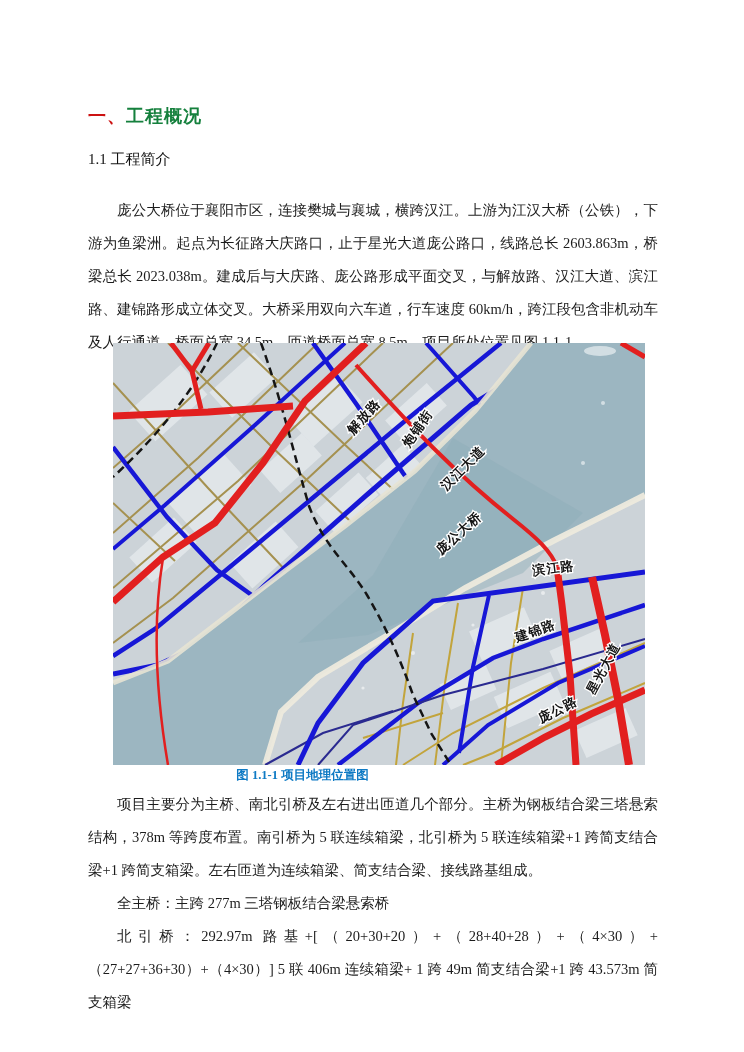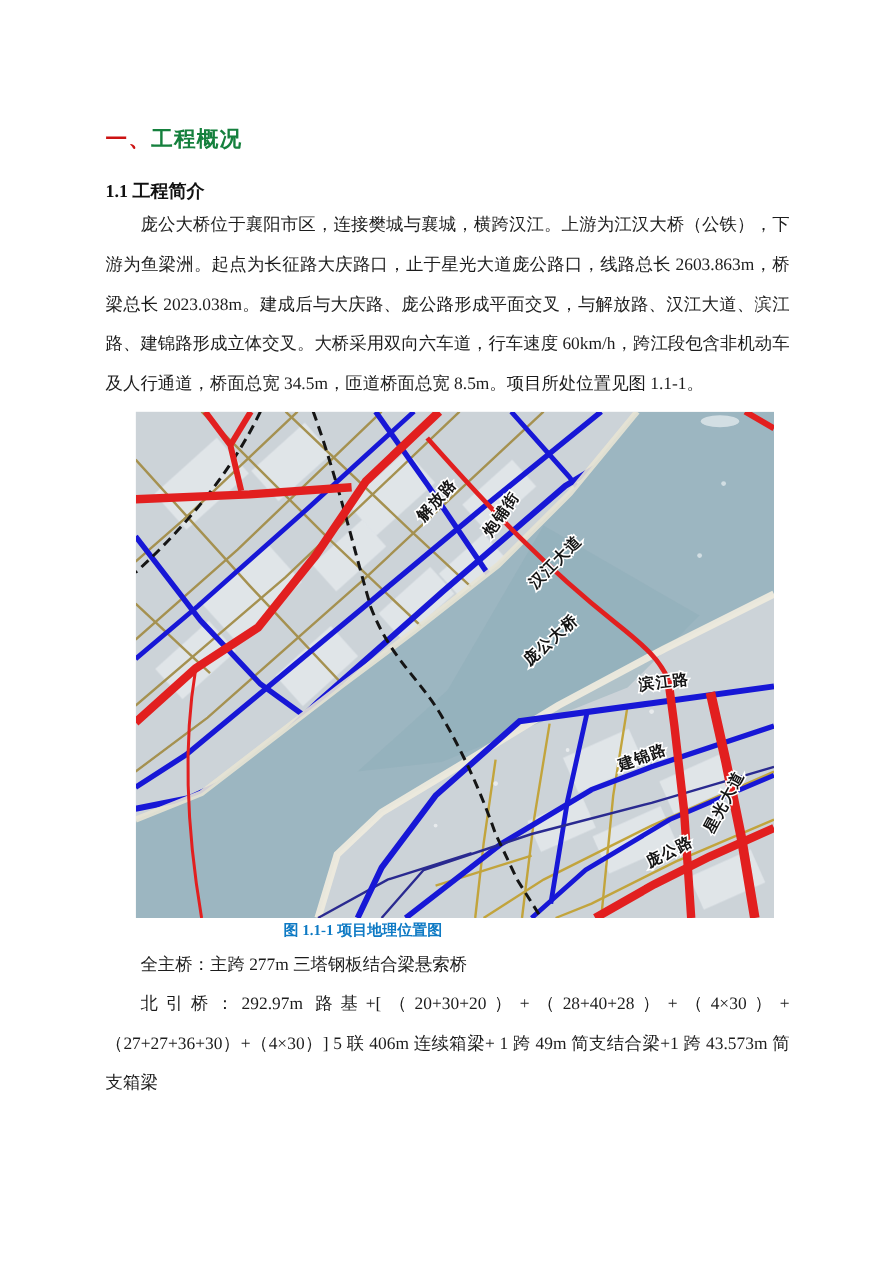--- a/index.html
+++ b/index.html
@@ -5,27 +5,27 @@
   html,body{margin:0;padding:0;}
   body{
     width:744px;height:1052px;background:#ffffff;position:relative;
     font-family:"Liberation Serif","DejaVu Serif",serif;color:#1a1a1a;
     overflow:hidden;
   }
   .abs{position:absolute;}
   #h1{left:88px;top:104px;font-size:18px;font-weight:bold;letter-spacing:1px;}
   #h1 .num{color:#cc1212;}
   #h1 .ttl{color:#15803d;}
-  #h2{left:88px;top:150px;font-size:15px;font-weight:bold;color:#111;}
+  #h2{left:88px;top:150px;font-size:15px;font-weight:normal;color:#111;}
   .para{
     left:88px;width:570px;font-size:14.5px;line-height:33px;
     text-align:justify;color:#1c1c1c;
   }
   .indent{text-indent:2em;}
-  #p1{top:172px;}
+  #p1{top:194px;}
   #map-wrap{left:113px;top:343px;width:532px;height:422px;}
   #caption{left:0;top:767px;width:605px;text-align:center;
     font-size:12.5px;font-weight:bold;color:#0e7ac4;}
   #flow{left:88px;top:788px;width:570px;}
   #flow p{margin:0;}
   svg text.mlabel{
     font-family:"Liberation Sans","DejaVu Sans",sans-serif;
     font-size:13px;font-weight:bold;fill:#141414;
     stroke:#ffffff;stroke-width:2.6px;paint-order:stroke;
     letter-spacing:1px;
@@ -145,15 +145,16 @@
     <text class="mlabel" transform="translate(404,299) rotate(-20)">建锦路</text>
     <text class="mlabel" transform="translate(481,352) rotate(-62)">星光大道</text>
     <text class="mlabel" transform="translate(428,380) rotate(-27)">庞公路</text>
   </g>
 </svg>
 </div>
 
 <div id="caption" class="abs">图 1.1-1 项目地理位置图</div>
 
 <div id="flow" class="abs para">
+  <p class="indent">项目主要分为主桥、南北引桥及左右进出匝道几个部分。主桥为钢板结合梁三塔悬索结构，378m 等跨度布置。南引桥为 5 联连续箱梁，北引桥为 5 联连续箱梁+1 跨简支结合梁+1 跨简支箱梁。左右匝道为连续箱梁、简支结合梁、接线路基组成。</p>
   <p class="indent">全主桥：主跨 277m 三塔钢板结合梁悬索桥</p>
   <p class="indent">北引桥：292.97m 路基+[（20+30+20）+（28+40+28）+（4×30）+ （27+27+36+30）+（4×30）] 5 联 406m 连续箱梁+ 1 跨 49m 简支结合梁+1 跨 43.573m 简支箱梁</p>
 </div>
 
 </body></html>

